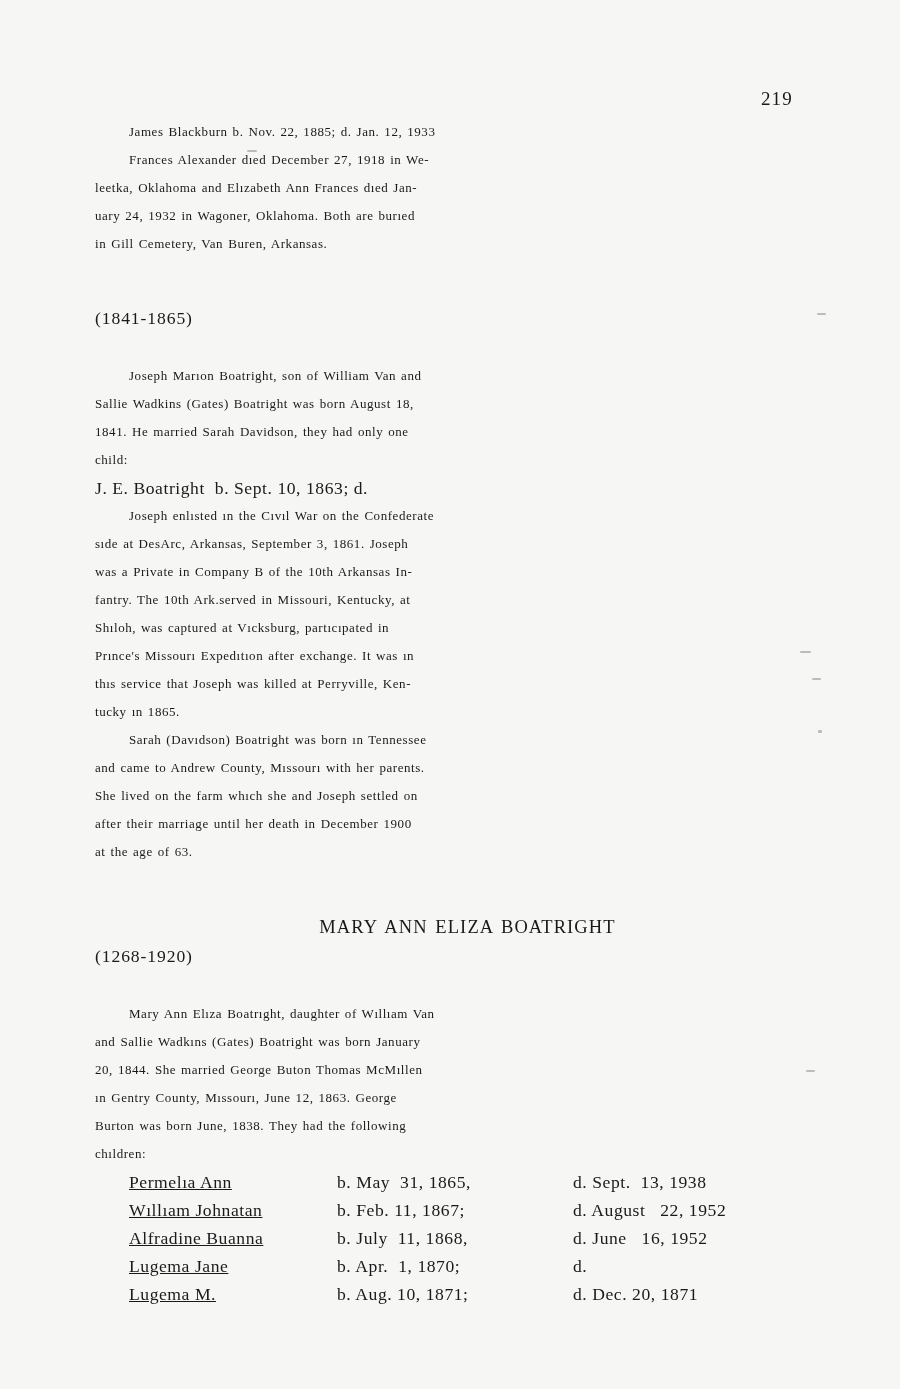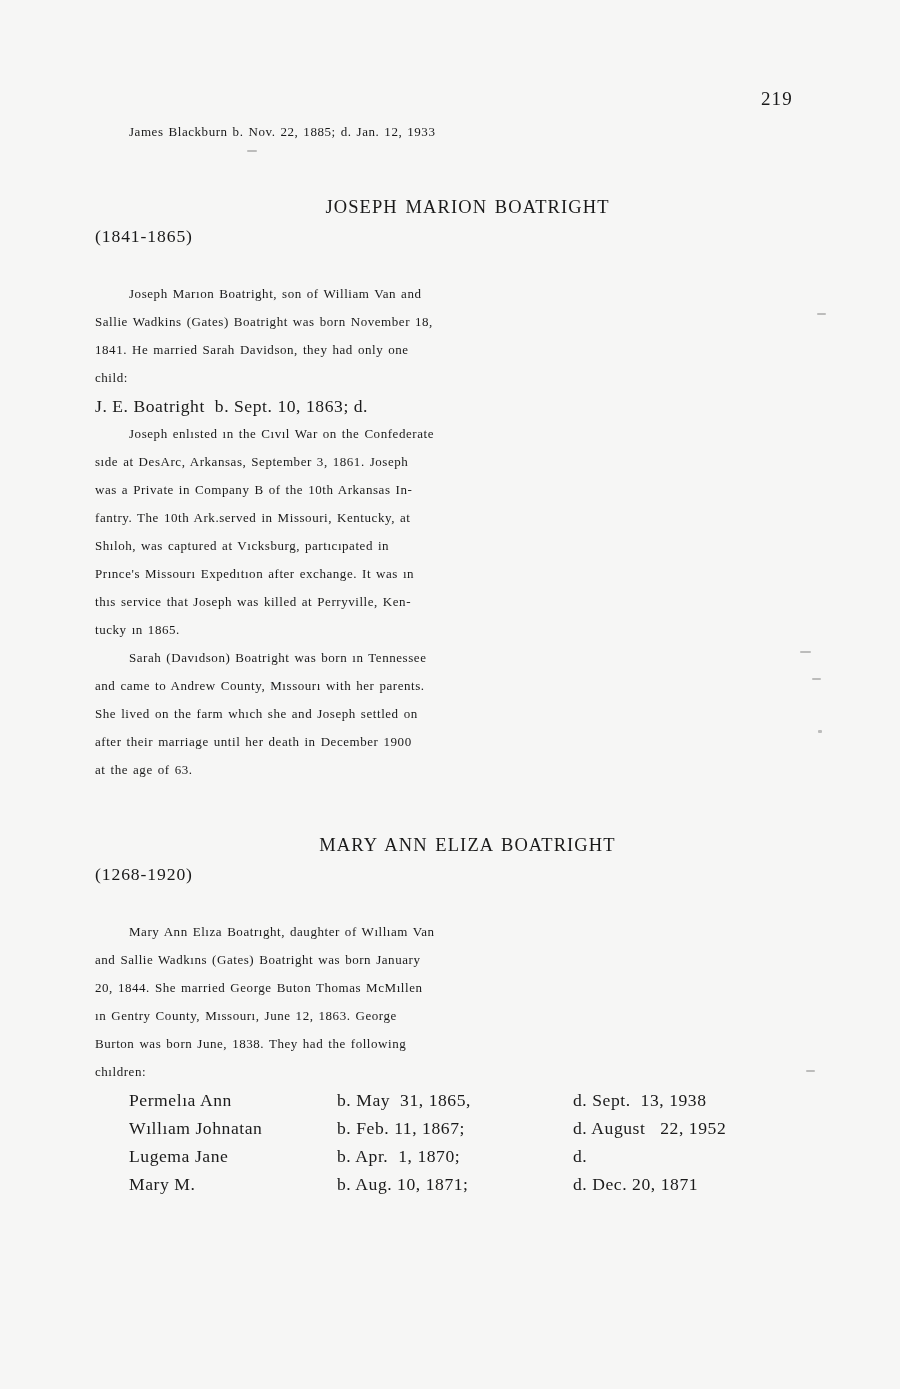--- a/index.html
+++ b/index.html
@@ -87,21 +87,21 @@
     margin-left: 34px;
     font-size: 17.6px;
     line-height: 28px;
     letter-spacing: 0.55px;
   }
   .roster td {
     padding: 0;
     vertical-align: baseline;
     white-space: pre;
   }
-  .roster .c-name   { width: 208px; }
+  .roster .c-name   { width: 208px; text-decoration: underline; }
   .roster .c-birth  { width: 236px; }
   .roster .c-death  { width: 200px; }
 
   
   .speck {
     position: absolute;
     background: #8d8d8a;
     opacity: 0.55;
     border-radius: 1px;
   }
@@ -109,30 +109,33 @@
 </head>
 <body>
 
 <div class="page">
 
   <div class="folio">219</div>
 
   <div class="column">
 
     <div class="para indent">James Blackburn b. Nov. 22, 1885; d. Jan. 12, 1933</div>
+    <div class="para indent">Frances Alexander dıed December 27, 1918 in We-
+leetka, Oklahoma and Elızabeth Ann Frances dıed Jan-
+uary 24, 1932 in Wagoner, Oklahoma. Both are burıed
+in Gill Cemetery, Van Buren, Arkansas.</div>
 
     <div class="gap-lg"></div>
 
-    <div class="section-heading">JOSEPH MARION BOATRIGHT</div>
     <div class="section-dates">(1841-1865)</div>
 
     <div class="gap-md"></div>
 
     <div class="para indent">Joseph Marıon Boatright, son of William Van and
-Sallie Wadkins (Gates) Boatright was born November 18,
+Sallie Wadkins (Gates) Boatright was born August 18,
 1841. He married Sarah Davidson, they had only one
 child:</div>
     <div class="centered-line">J. E. Boatright  b. Sept. 10, 1863; d.</div>
     <div class="para indent">Joseph enlısted ın the Cıvıl War on the Confederate
 sıde at DesArc, Arkansas, September 3, 1861. Joseph
 was a Private in Company B of the 10th Arkansas In-
 fantry. The 10th Ark.served in Missouri, Kentucky, at
 Shıloh, was captured at Vıcksburg, partıcıpated in
 Prınce's Missourı Expedıtıon after exchange. It was ın
 thıs service that Joseph was killed at Perryville, Ken-
@@ -163,26 +166,31 @@
             <td class="c-name">Permelıa Ann</td>
             <td class="c-birth">b. May  31, 1865, </td>
             <td class="c-death">d. Sept.  13, 1938</td>
           </tr>
           <tr>
             <td class="c-name">Wıllıam Johnatan</td>
             <td class="c-birth">b. Feb. 11, 1867; </td>
             <td class="c-death">d. August   22, 1952</td>
           </tr>
           <tr>
+            <td class="c-name">Alfradine Buanna</td>
+            <td class="c-birth">b. July  11, 1868, </td>
+            <td class="c-death">d. June   16, 1952</td>
+          </tr>
+          <tr>
             <td class="c-name">Lugema Jane</td>
             <td class="c-birth">b. Apr.  1, 1870; </td>
             <td class="c-death">d.</td>
           </tr>
           <tr>
-            <td class="c-name">Mary M.</td>
+            <td class="c-name">Lugema M.</td>
             <td class="c-birth">b. Aug. 10, 1871; </td>
             <td class="c-death">d. Dec. 20, 1871</td>
           </tr>
         </tbody>
     </table>
 
   </div>
 
   <div class="speck" style="left:817px; top:313px; width:9px; height:2px;"></div>
   <div class="speck" style="left:800px; top:651px; width:11px; height:2px;"></div>

